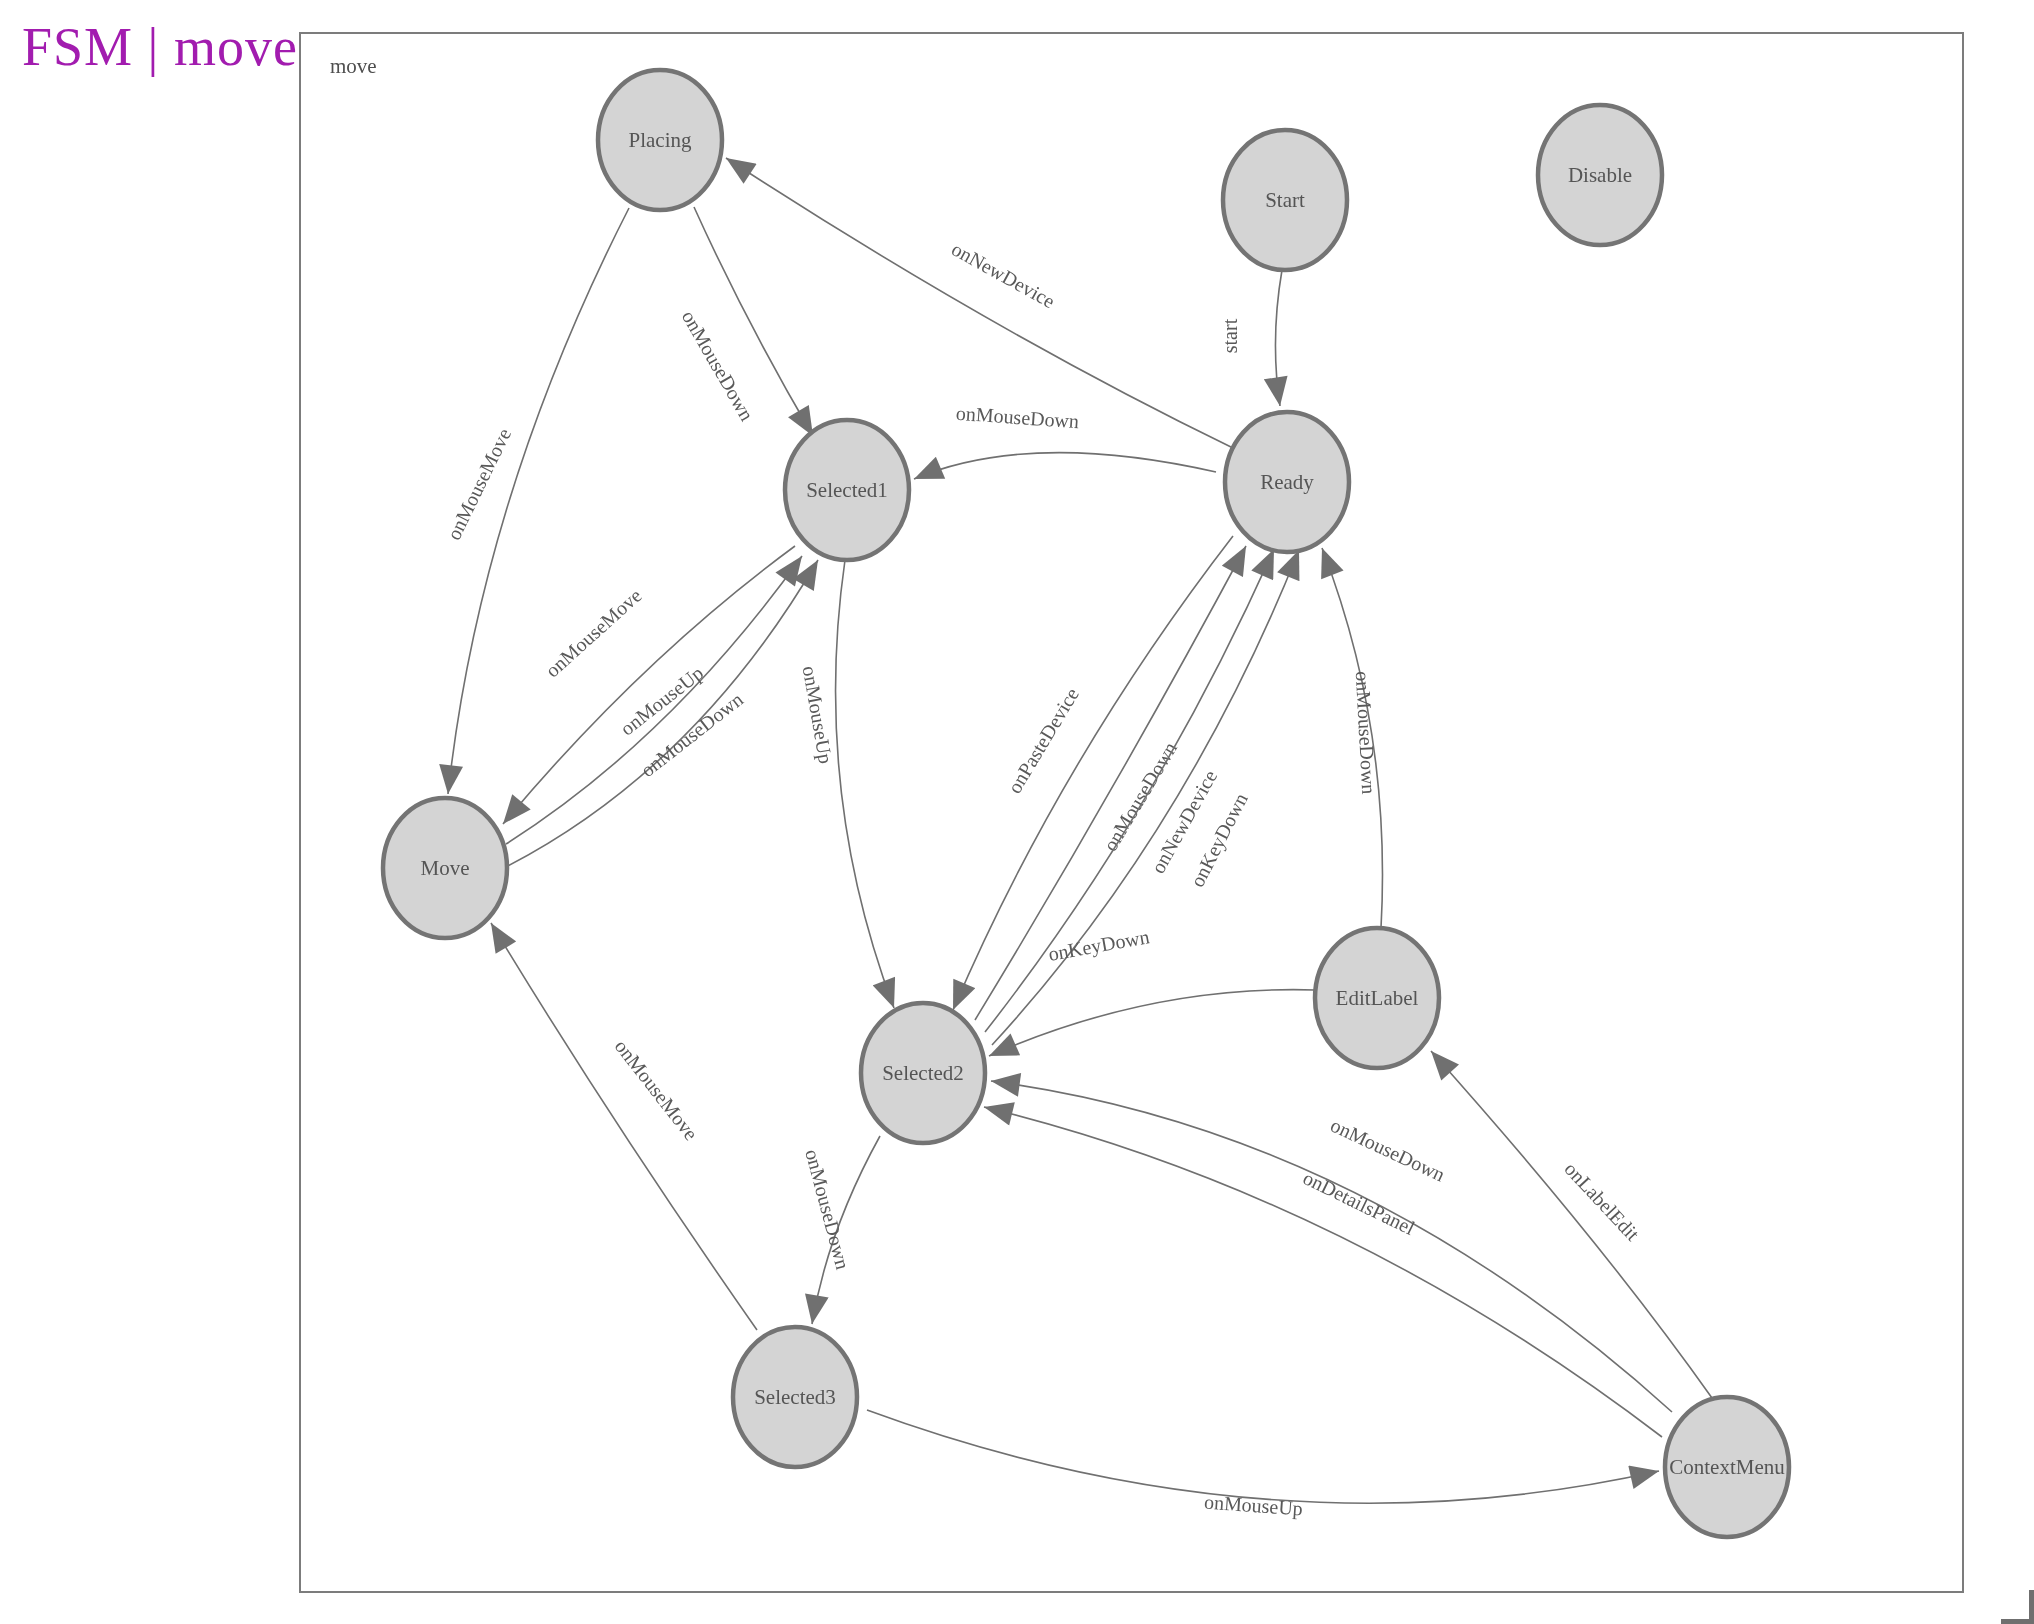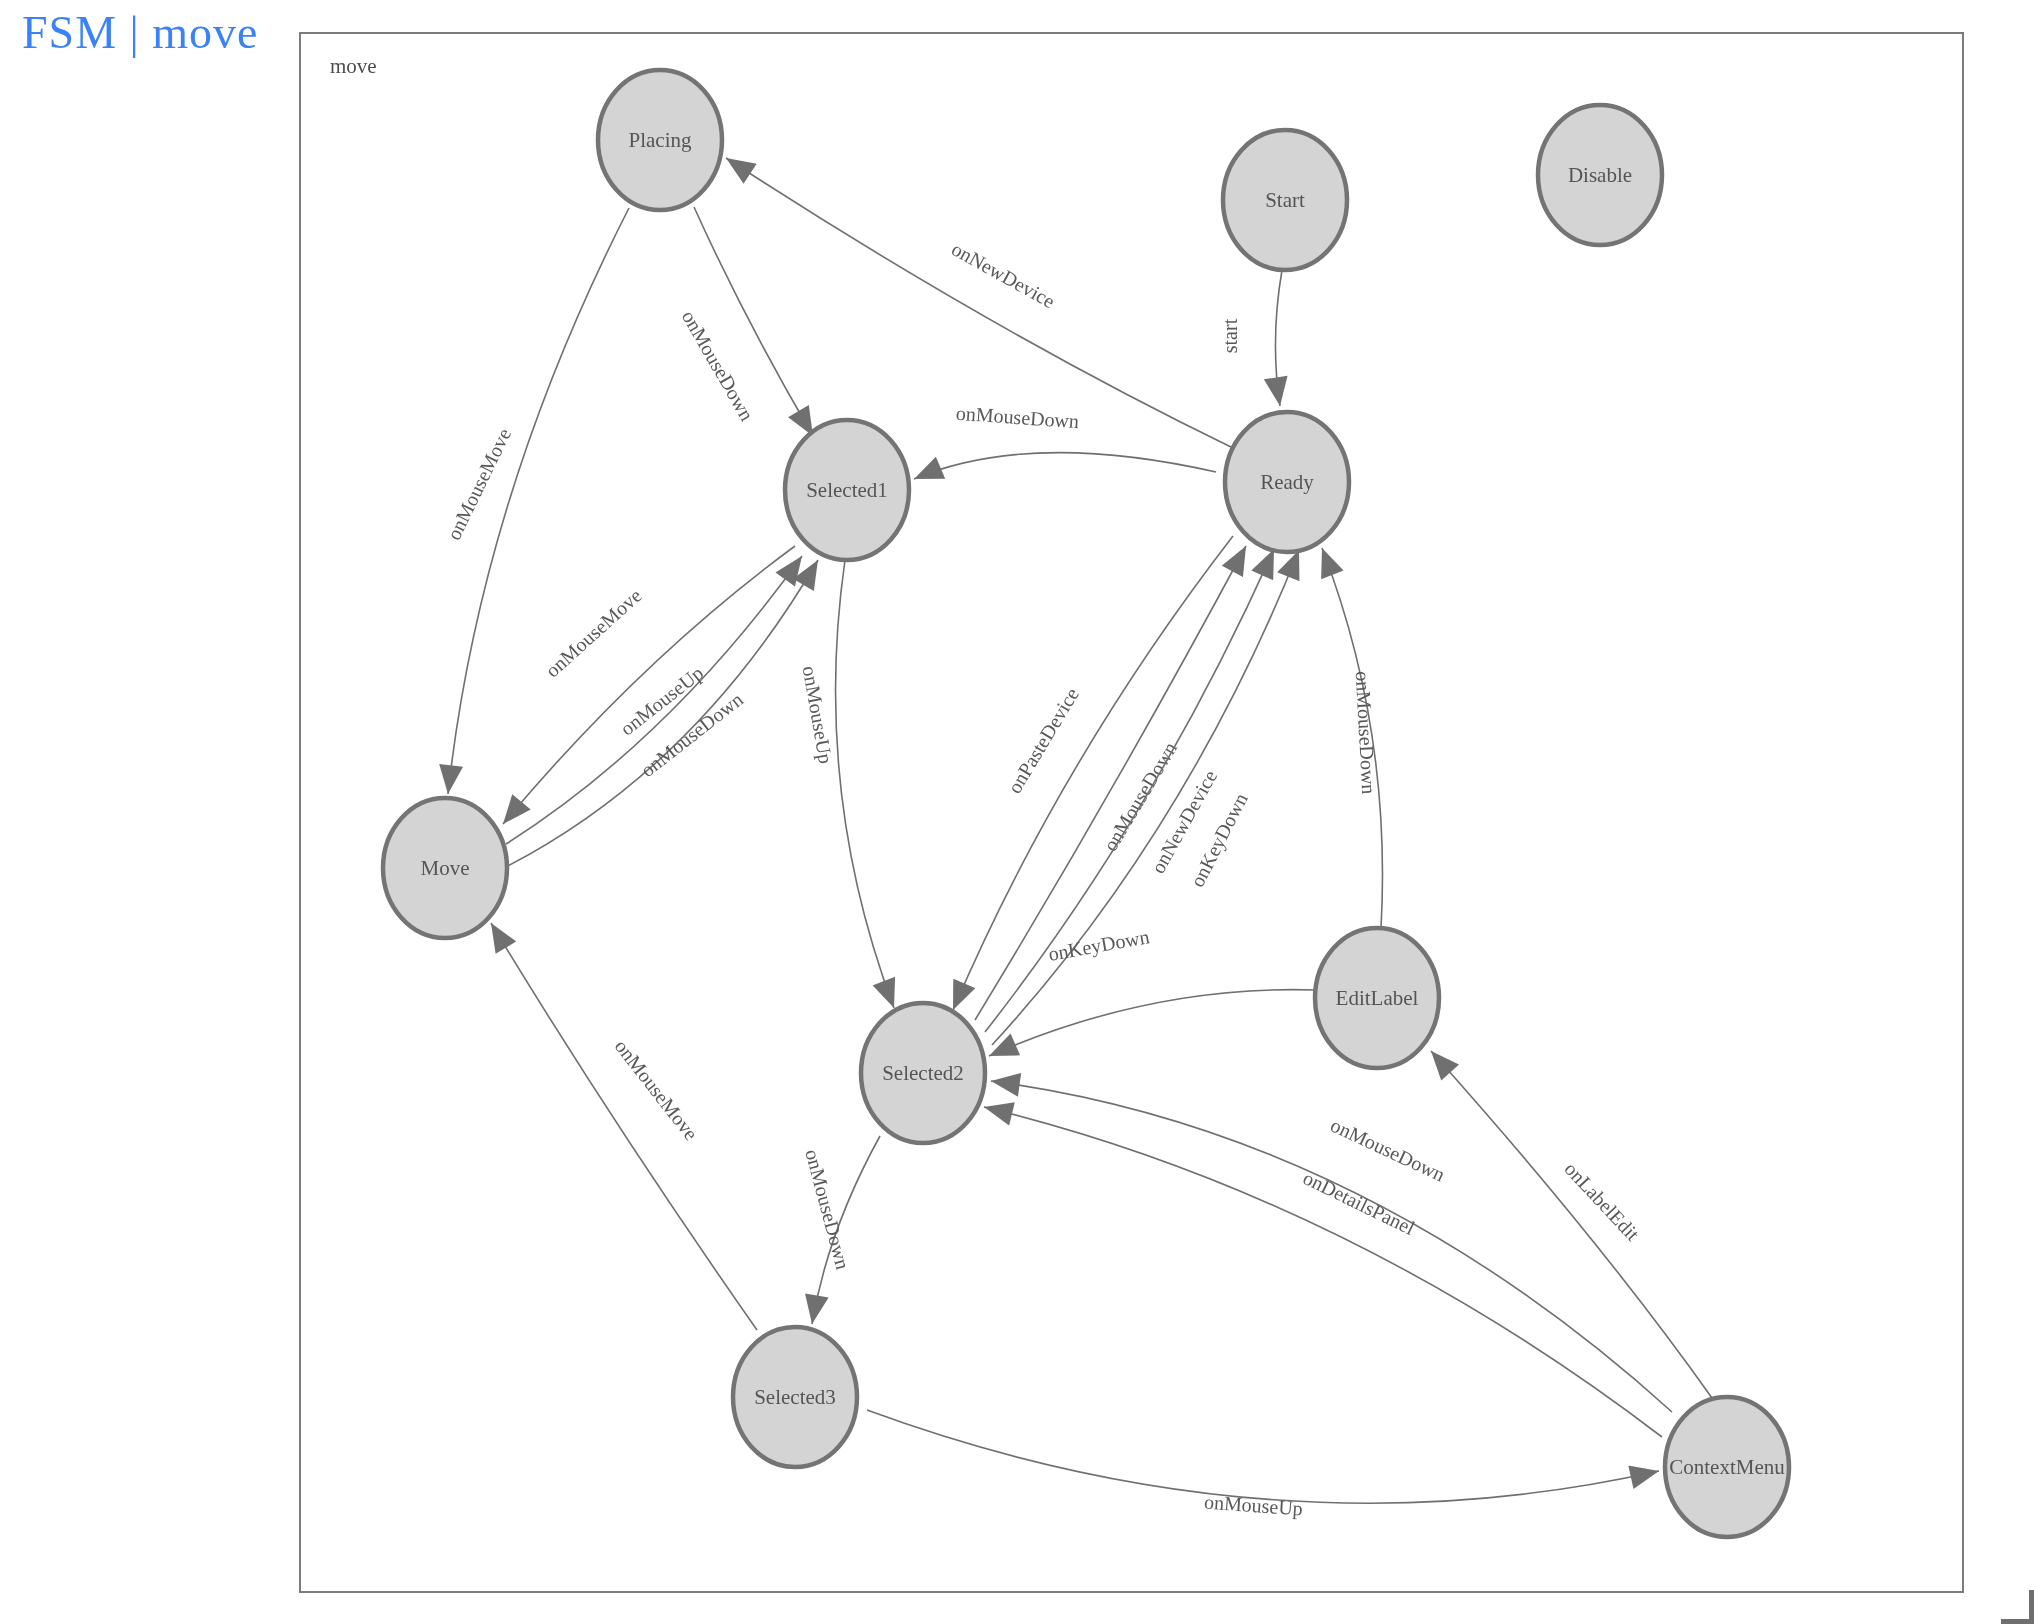--- a/index.html
+++ b/index.html
@@ -1,17 +1,17 @@
 <!DOCTYPE html>
 <html><head>
 <meta charset="utf-8">
 <style>
   html,body{margin:0;padding:0;background:#ffffff;}
   body{width:2034px;height:1624px;position:relative;font-family:"Liberation Serif","DejaVu Serif",serif;overflow:hidden;}
-  #page-title{position:absolute;left:22px;top:6px;font-size:46px;color:#3b82f6;letter-spacing:1px;}
+  #page-title{position:absolute;left:22px;top:16px;font-size:54px;color:#a21caf;letter-spacing:1px;}
   #canvas-label{position:absolute;left:330px;top:54px;font-size:21px;color:#4f4f4f;}
   #fsm-svg{position:absolute;left:0;top:0;}
   .edge{fill:none;stroke:#707070;stroke-width:1.6px;}
   .edge-label{font-family:"Liberation Serif","DejaVu Serif",serif;font-size:20px;fill:#595959;}
   .node-ellipse{fill:#d4d4d4;stroke:#747474;stroke-width:4.5px;}
   .node-label{font-family:"Liberation Serif","DejaVu Serif",serif;font-size:21px;fill:#555555;text-anchor:middle;}
   #corner-mark{position:absolute;right:0;bottom:0;width:28px;height:29px;
     border-right:5px solid #6f6f6f;border-bottom:5px solid #6f6f6f;}
 </style>
 </head>

